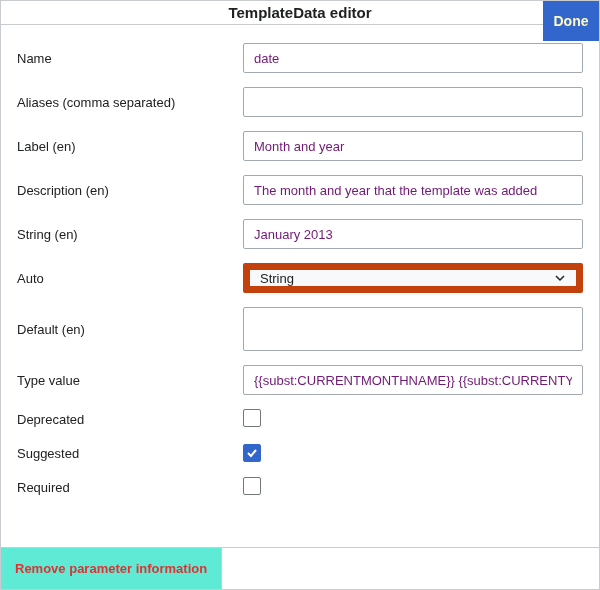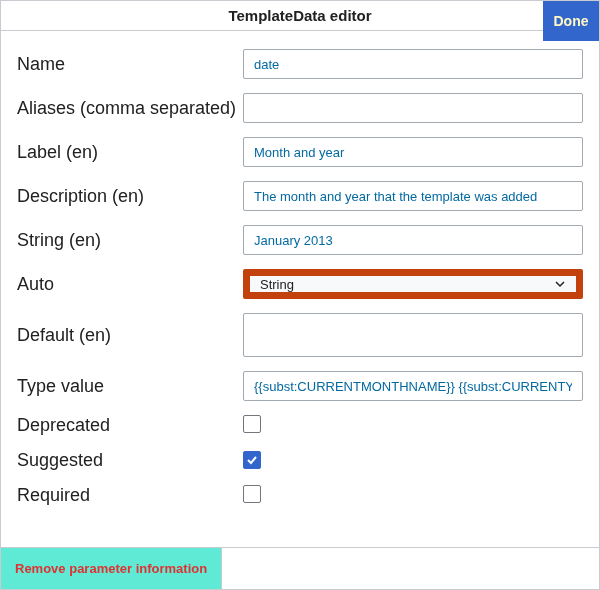--- a/index.html
+++ b/index.html
@@ -1,25 +1,25 @@
 <!DOCTYPE html>
 <html><head>
 <meta charset="utf-8">
 <style>
   * { box-sizing: border-box; margin: 0; padding: 0; }
   html, body { width: 600px; height: 590px; font-family: Arial, sans-serif; font-size: 13px; color: #202122; }
   .window { width: 600px; height: 590px; border: 1px solid #c8ccd1; display: flex; flex-direction: column; background: #fff; }
-  .titlebar { height: 30px; display: flex; align-items: center; border-bottom: 1px solid #c8ccd1; position: relative; }
+  .titlebar { height: 24px; display: flex; align-items: center; border-bottom: 1px solid #c8ccd1; position: relative; }
   .titlebar h1 { flex: 1; text-align: center; font-size: 15px; font-weight: bold; }
   .done-btn { position: absolute; right: 0; top: 0; height: 40px; width: 56px; background: #3366cc; color: #fef9c3; border: none; font-size: 14px; font-weight: bold; cursor: pointer; }
   .body { flex: 1; padding: 18px 16px 0 16px; overflow: auto; }
   .row { display: flex; align-items: center; margin-bottom: 14px; }
-  .row .lab { width: 226px; font-size: 18px; color: #202122; }
+  .row .lab { width: 226px; font-size: 13px; color: #202122; }
   .row .control { flex: 1; }
-  .text-in { width: 100%; height: 30px; border: 1px solid #a2a9b1; border-radius: 2px; padding: 0 10px; font-size: 13px; color: #0369a1; }
+  .text-in { width: 100%; height: 30px; border: 1px solid #a2a9b1; border-radius: 2px; padding: 0 10px; font-size: 13px; color: #701a75; }
   .text-in.big { height: 44px; }
   .sel-wrap { position: relative; display: flex; align-items: center; height: 30px; border: 7px solid #c2410c; border-radius: 2px; background: #f8f9fa; padding: 0 10px; cursor: pointer; }
   .sel-wrap .caret { position: absolute; right: 10px; top: 50%; transform: translateY(-50%); }
   .caret svg { display: block; }
   .check { width: 18px; height: 18px; border: 1px solid #72777d; border-radius: 2px; display: inline-flex; align-items: center; justify-content: center; background: #fff; cursor: pointer; }
   .check.checked { background: #3366cc; border-color: #3366cc; }
   .check svg { display: block; }
   .footer { height: 42px; border-top: 1px solid #c8ccd1; display: flex; }
   .remove-btn { border: none; border-right: 1px solid #c8ccd1; background: #5eead4; color: #d33; font-weight: bold; font-size: 13px; padding: 0 14px; height: 100%; cursor: pointer; }
 </style>

